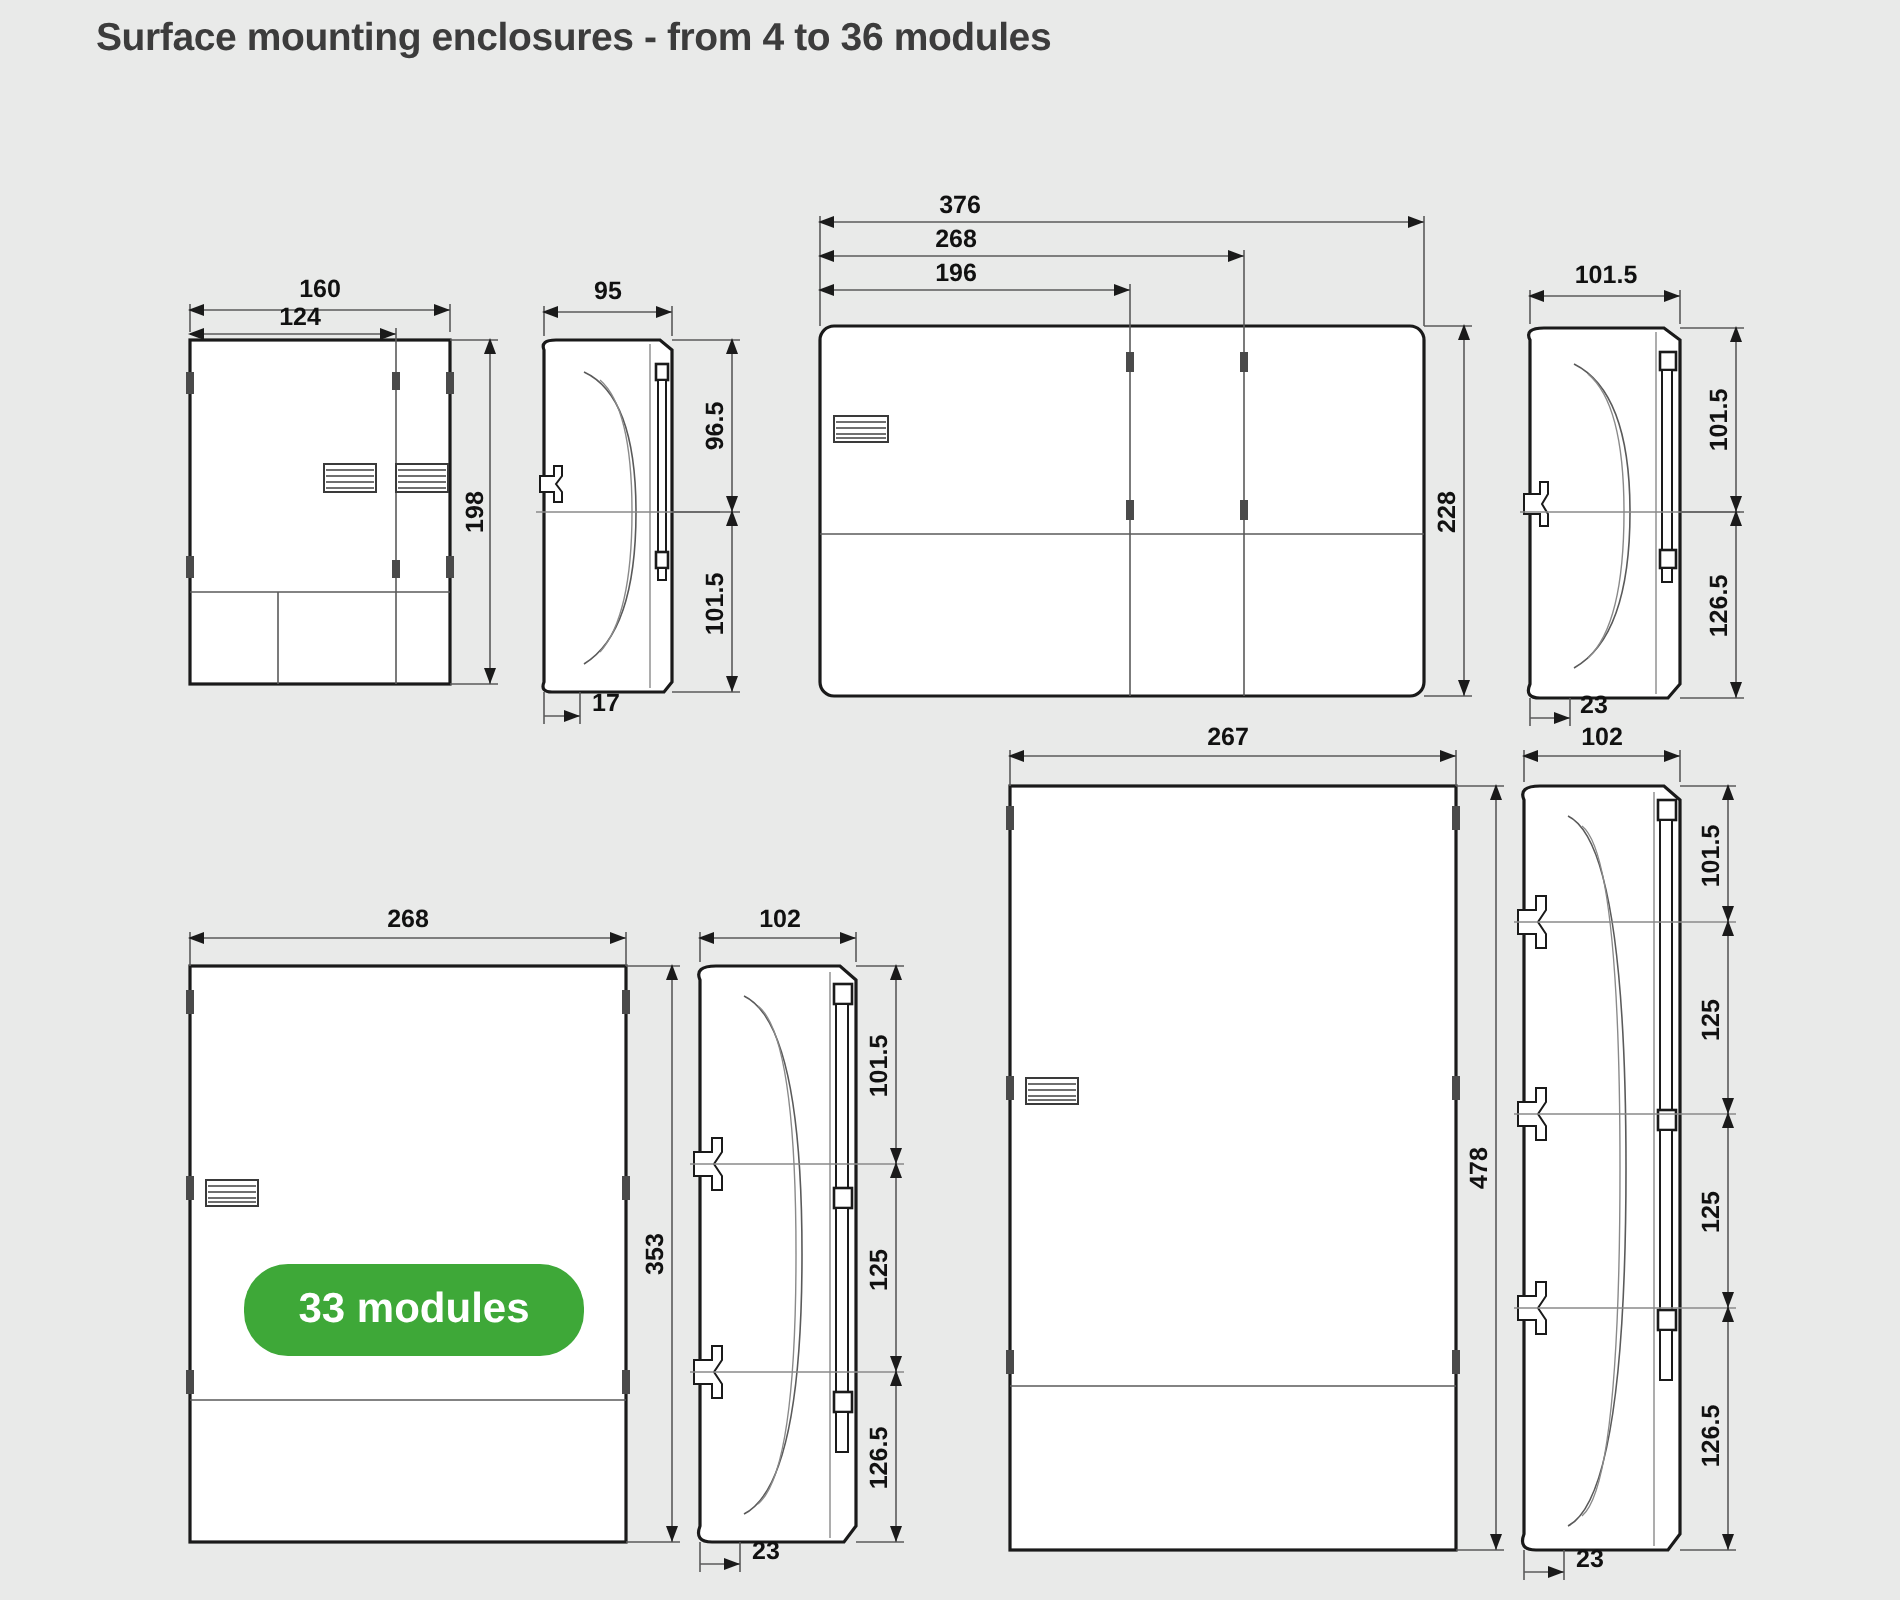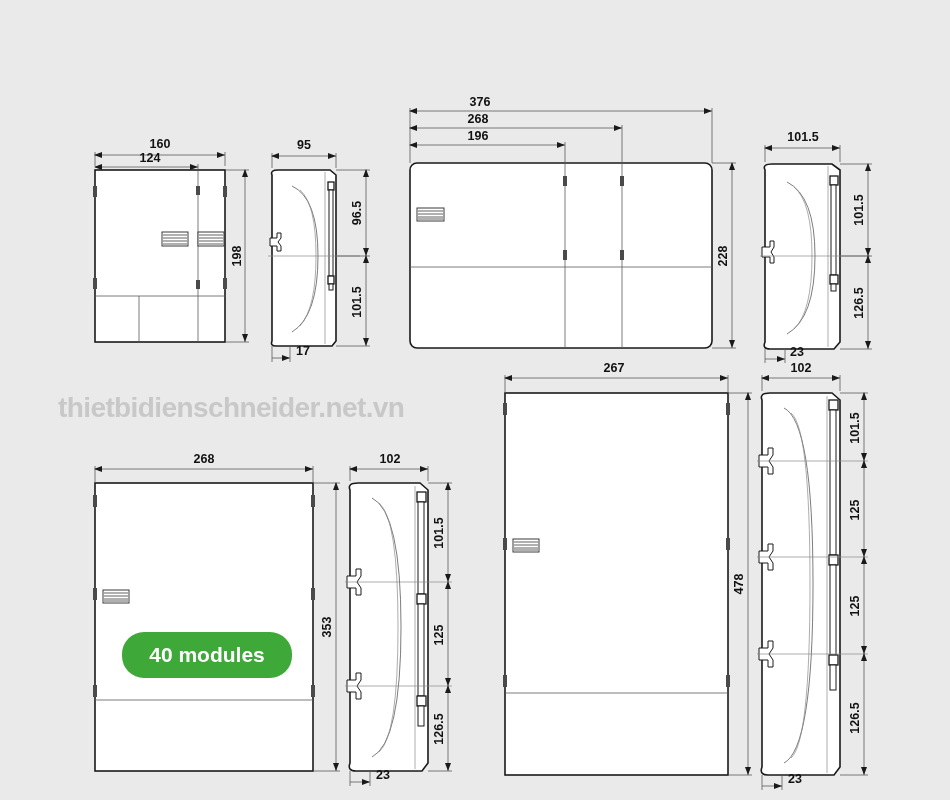--- a/index.html
+++ b/index.html
@@ -59,23 +59,23 @@
   .body-fill{fill:#ffffff;stroke:#1a1a1a;stroke-width:1.6;}
   .body-fill2{fill:#ffffff;stroke:#1a1a1a;stroke-width:1.3;}
   .vent{stroke:#6f6f6f;stroke-width:1.1;fill:none;}
   .ventbox{fill:#ffffff;stroke:#3a3a3a;stroke-width:1;}
 </style>
 </head>
 <body>
 
 <div id="stage">
 
-
-
-  <div class="watermark">thietbidienschneider.net.vn</div>
+  <div class="title">Surface mounting enclosures - from 4 to 36 modules</div>
+
+
 
   <svg class="draw" viewBox="0 0 950 800">
     <defs>
       <marker id="ar" markerWidth="9" markerHeight="9" refX="8" refY="3" orient="auto" markerUnits="userSpaceOnUse">
         <path d="M0,0 L8,3 L0,6 z" fill="#1a1a1a"></path>
       </marker>
       <marker id="arl" markerWidth="9" markerHeight="9" refX="1" refY="3" orient="auto" markerUnits="userSpaceOnUse">
         <path d="M8,0 L0,3 L8,6 z" fill="#1a1a1a"></path>
       </marker>
     </defs>
@@ -394,15 +394,15 @@
         <text class="dimv" x="856" y="718" transform="rotate(-90 856 718)">126.5</text>
 
         <line x1="762" y1="775" x2="762" y2="790" class="thin"></line>
         <line x1="782" y1="775" x2="782" y2="790" class="thin"></line>
         <line x1="762" y1="786" x2="782" y2="786" class="thin" marker-end="url(#ar)"></line>
         <text class="dim" x="795" y="780">23</text>
       </g>
     </g>
   </svg>
 
-  <div class="badge b3">40 modules</div>
+  <div class="badge b3">33 modules</div>
 
 </div>
 
 </body></html>

